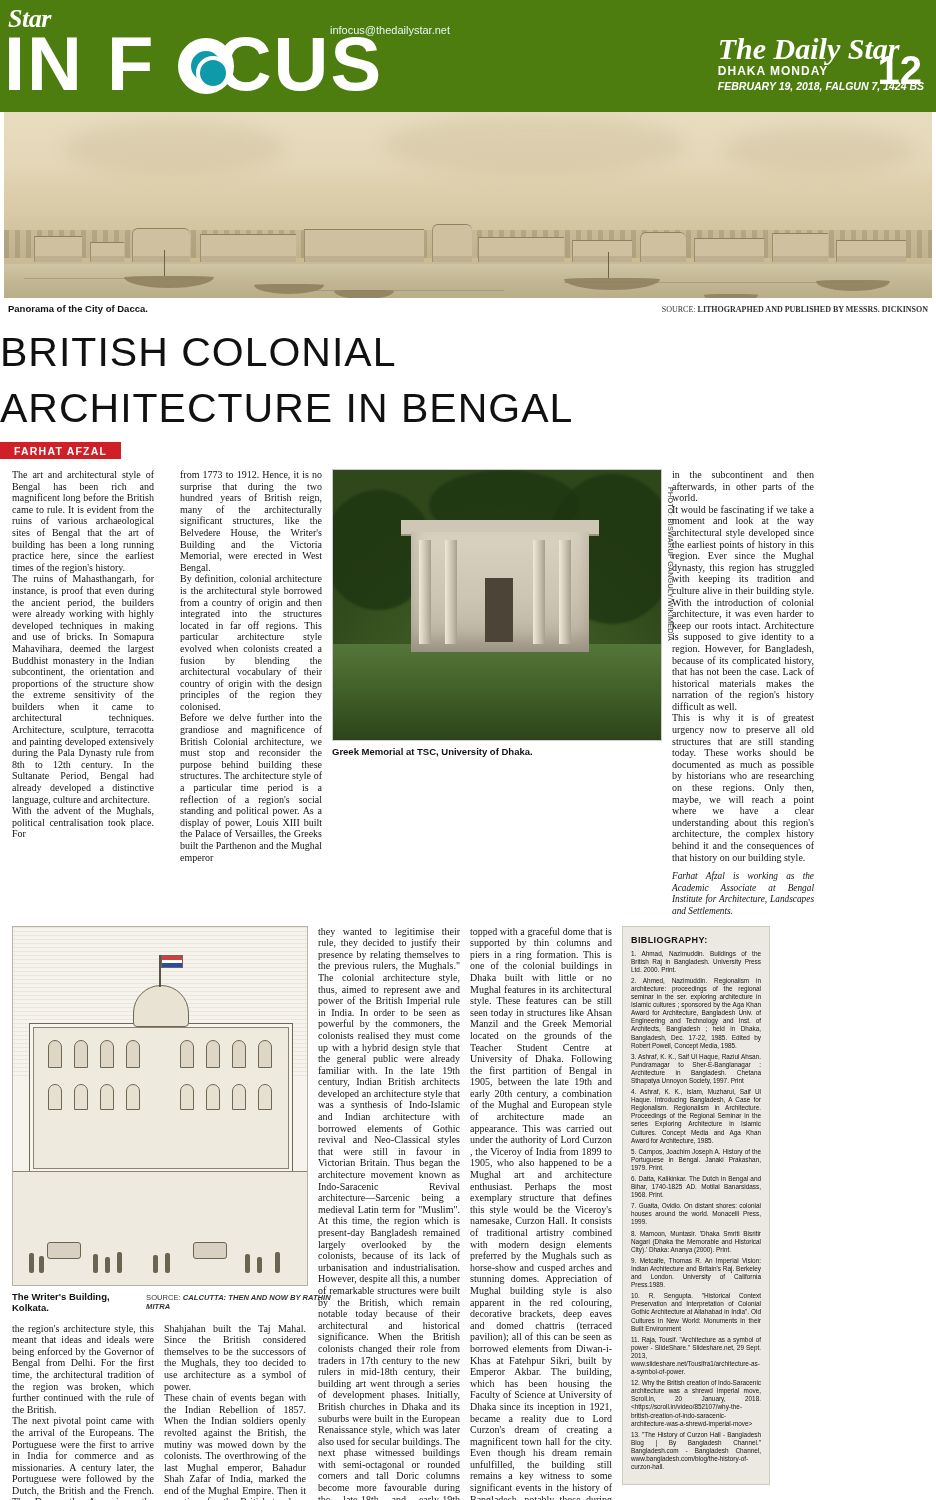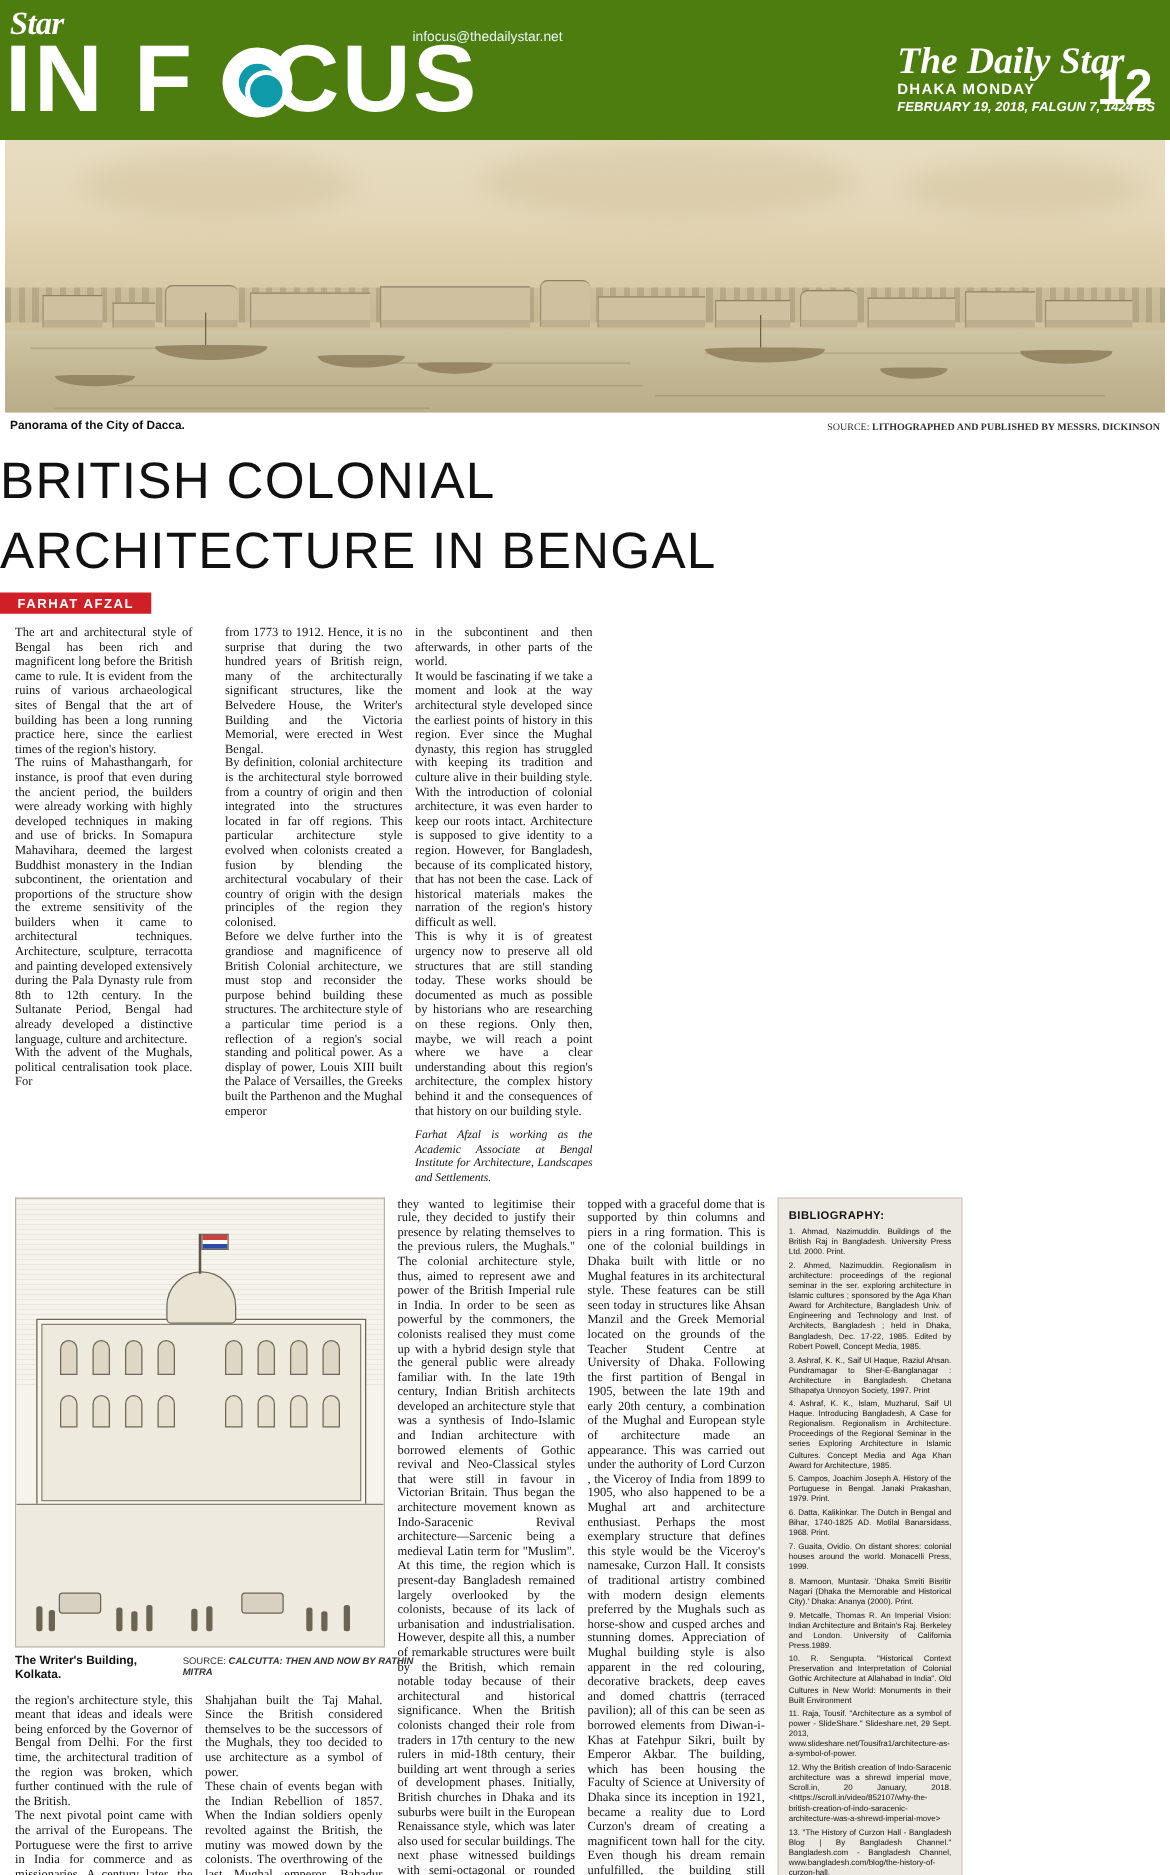--- a/index.html
+++ b/index.html
@@ -67,21 +67,21 @@
     font-size:10.5px; color:#ffffff; margin-top:2px;
   }
   .masthead .pagenum {
     position:absolute; right:14px; top:50px;
     font-family:"Liberation Sans", sans-serif;
     font-weight:bold; font-size:40px; color:#ffffff;
     line-height:40px;
   }
 
   
-  .panorama-wrap { position:relative; width:936px; height:218px; }
+  .panorama-wrap { position:relative; width:936px; height:186px; }
   .panorama {
     position:absolute; inset:0;
     background:
       linear-gradient(to bottom,
         #e8dcc0 0%, #e4d7b8 28%,
         #ded0ad 40%, #d9cba7 52%,
         #d2c49f 64%, #cabb95 80%, #c3b48d 100%);
     overflow:hidden;
   }
   .sky-blot {
@@ -389,20 +389,37 @@
 <div class="content">
 
   <div class="row1">
     <div class="c1 col-text" style="white-space:pre-line;">The art and architectural style of Bengal has been rich and magnificent long before the British came to rule. It is evident from the ruins of various archaeological sites of Bengal that the art of building has been a long running practice here, since the earliest times of the region's history.
 The ruins of Mahasthangarh, for instance, is proof that even during the ancient period, the builders were already working with highly developed techniques in making and use of bricks. In Somapura Mahavihara, deemed the largest Buddhist monastery in the Indian subcontinent, the orientation and proportions of the structure show the extreme sensitivity of the builders when it came to architectural techniques. Architecture, sculpture, terracotta and painting developed extensively during the Pala Dynasty rule from 8th to 12th century. In the Sultanate Period, Bengal had already developed a distinctive language, culture and architecture.
 With the advent of the Mughals, political centralisation took place. For</div>
     <div class="c2 col-text" style="white-space:pre-line;">from 1773 to 1912. Hence, it is no surprise that during the two hundred years of British reign, many of the architecturally significant structures, like the Belvedere House, the Writer's Building and the Victoria Memorial, were erected in West Bengal.
 By definition, colonial architecture is the architectural style borrowed from a country of origin and then integrated into the structures located in far off regions. This particular architecture style evolved when colonists created a fusion by blending the architectural vocabulary of their country of origin with the design principles of the region they colonised.
 Before we delve further into the grandiose and magnificence of British Colonial architecture, we must stop and reconsider the purpose behind building these structures. The architecture style of a particular time period is a reflection of a region's social standing and political power. As a display of power, Louis XIII built the Palace of Versailles, the Greeks built the Parthenon and the Mughal emperor</div>
 
+    <div class="photo-greek">
+      <div class="img">
+        <div class="gm-grass"></div>
+        <div class="gm-tree" style="left:-10px;top:20px;width:110px;height:120px;"></div>
+        <div class="gm-tree" style="right:-16px;top:4px;width:130px;height:150px;"></div>
+        <div class="gm-tree" style="left:96px;top:0px;width:150px;height:70px;"></div>
+        <div class="gm-roof"></div>
+        <div class="gm-building"></div>
+        <div class="gm-col" style="left:86px;"></div>
+        <div class="gm-col" style="left:112px;"></div>
+        <div class="gm-col" style="left:200px;"></div>
+        <div class="gm-col" style="left:226px;"></div>
+        <div class="gm-door"></div>
+      </div>
+      <div class="credit">PHOTO: BISWARUP GANGULY/WIKIMEDIA</div>
+      <div class="cap">Greek Memorial at TSC, University of Dhaka.</div>
+    </div>
 
     <div class="c5">
       <div class="col-text" style="white-space:pre-line;">in the subcontinent and then afterwards, in other parts of the world.
 It would be fascinating if we take a moment and look at the way architectural style developed since the earliest points of history in this region. Ever since the Mughal dynasty, this region has struggled with keeping its tradition and culture alive in their building style. With the introduction of colonial architecture, it was even harder to keep our roots intact. Architecture is supposed to give identity to a region. However, for Bangladesh, because of its complicated history, that has not been the case. Lack of historical materials makes the narration of the region's history difficult as well.
 This is why it is of greatest urgency now to preserve all old structures that are still standing today. These works should be documented as much as possible by historians who are researching on these regions. Only then, maybe, we will reach a point where we have a clear understanding about this region's architecture, the complex history behind it and the consequences of that history on our building style.</div>
       <div class="col-text italic-note">Farhat Afzal is working as the Academic Associate at Bengal Institute for Architecture, Landscapes and Settlements.</div>
     </div>
   </div>
 
   <div class="row2">

